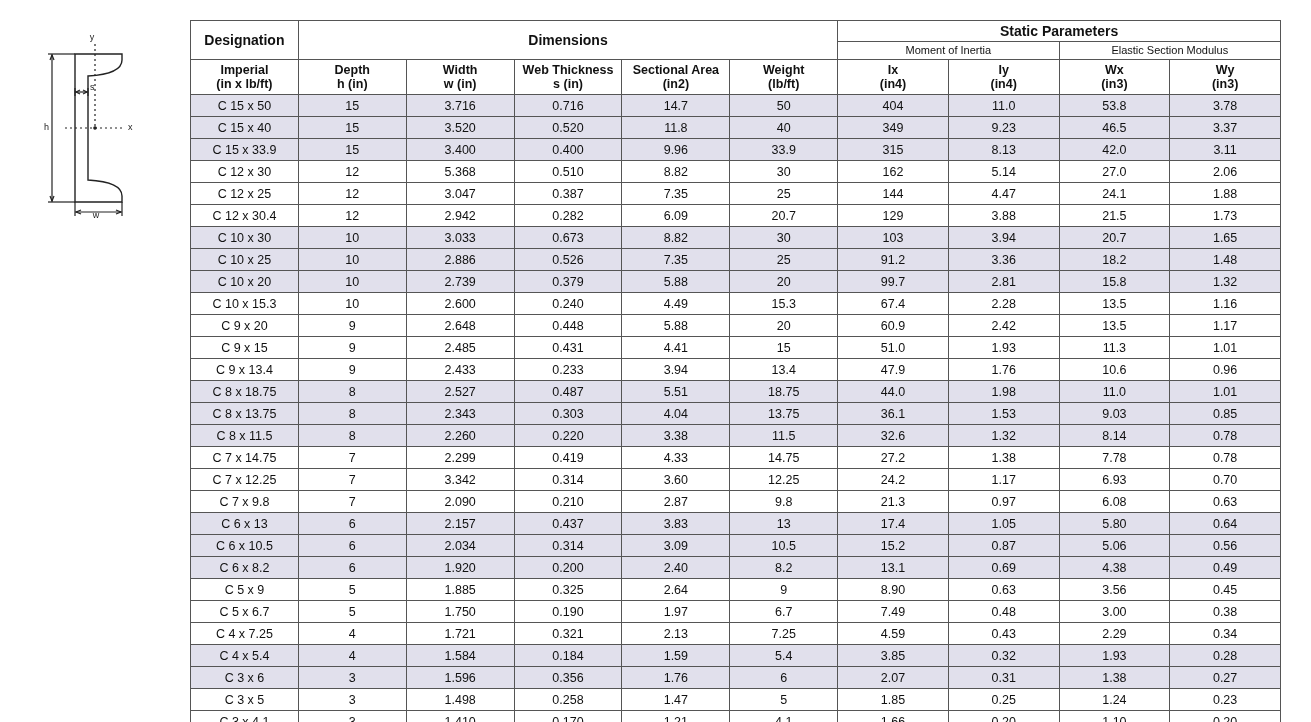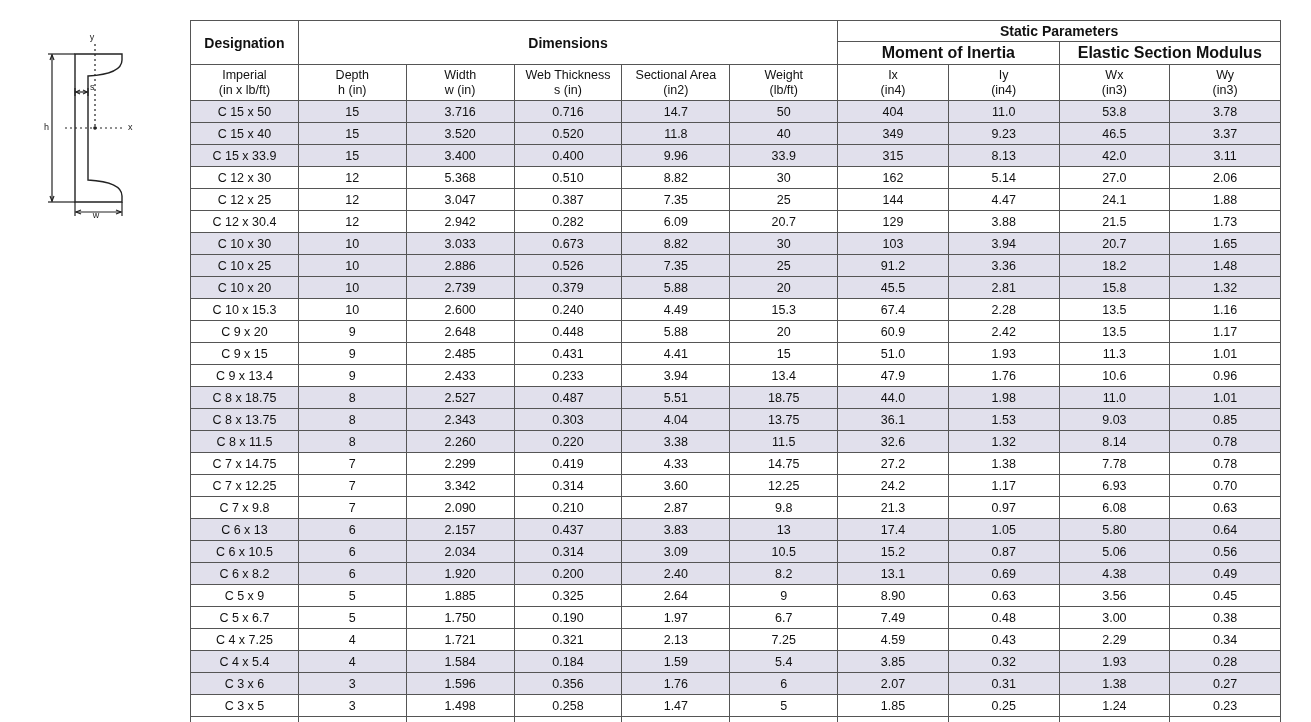--- a/index.html
+++ b/index.html
@@ -52,25 +52,25 @@
     padding: 2px 4px;
     font-weight: 400;
     white-space: nowrap;
   }
   
   thead th.group {
     font-weight: 600;
     font-size: 14px;
   }
   thead th.mid {
+    font-weight: 400;
+    font-size: 11px;
+  }
+  thead th.col {
     font-weight: 700;
-    font-size: 16px;
-  }
-  thead th.col {
-    font-weight: 400;
     font-size: 12.5px;
     padding-top: 3px;
     padding-bottom: 3px;
     text-align: center;
   }
   thead th.col .sub {
     display: block;
   }
 
   tbody tr.shade td {
@@ -272,21 +272,21 @@
             <td>18.2</td>
             <td>1.48</td>
           </tr>
           <tr class="shade">
             <td>C 10 x 20</td>
             <td>10</td>
             <td>2.739</td>
             <td>0.379</td>
             <td>5.88</td>
             <td>20</td>
-            <td>45.5</td>
+            <td>99.7</td>
             <td>2.81</td>
             <td>15.8</td>
             <td>1.32</td>
           </tr>
           <tr>
             <td>C 10 x 15.3</td>
             <td>10</td>
             <td>2.600</td>
             <td>0.240</td>
             <td>4.49</td>

